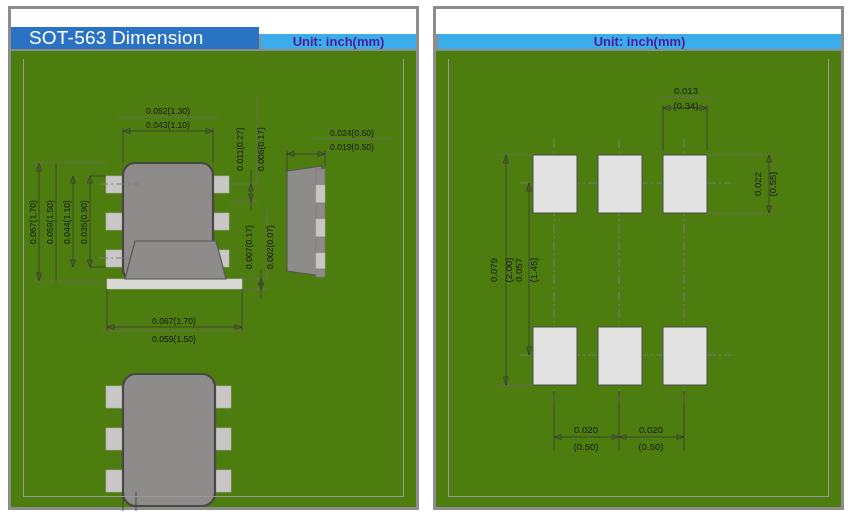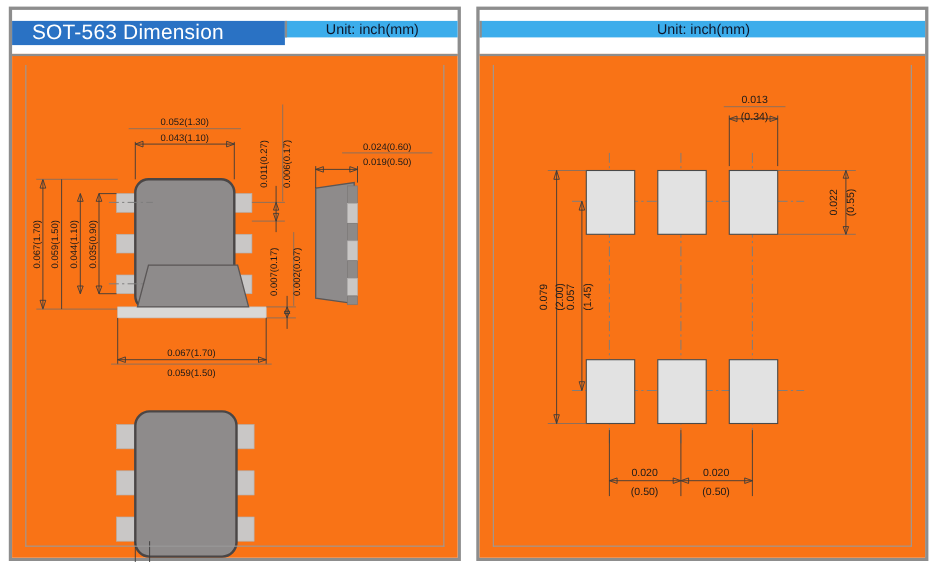--- a/index.html
+++ b/index.html
@@ -16,42 +16,42 @@
     position:absolute;
     top:6px;height:504px;
     border:3px solid #8d8d8d;
     background:#ffffff;
     box-sizing:border-box;
   }
   #panel-dimension{left:8px;width:411px;}
   #panel-pad{left:433px;width:411px;}
 
   .titlebar{
-    position:absolute;top:10px;left:0;right:0;height:40px;
-    display:flex;align-items:flex-start;
+    position:absolute;top:0;left:0;right:0;height:40px;
+    display:flex;align-items:flex-end;
   }
   .title-main{
     background:#2a72c4;color:#ffffff;
     display:flex;align-items:center;
     padding-left:18px;
     font-size:19px;font-weight:400;letter-spacing:.2px;
     flex:0 0 248px;
     box-sizing:border-box;
   }
   .title-unit{
-    background:#3cadeb;color:#0f172a;
+    background:#3cadeb;color:#4c1d95;
     display:flex;align-items:center;justify-content:center;
-    font-size:13px;font-weight:normal;
+    font-size:13px;font-weight:bold;
     flex:1 1 auto;
     border-left:2px solid #8d8d8d;
     box-sizing:border-box;
   }
   .canvas{
     position:absolute;top:40px;left:0;right:0;bottom:0;
-    background:#f97316;
+    background:#4d7c0f;
     border-top:2px solid #8d8d8d;
     box-sizing:border-box;
   }
   .inner-rule{
     position:absolute;left:12px;right:12px;top:8px;bottom:10px;
     border:1px solid #9a9a9a;
     border-top:none;
     box-sizing:border-box;
     pointer-events:none;
   }

